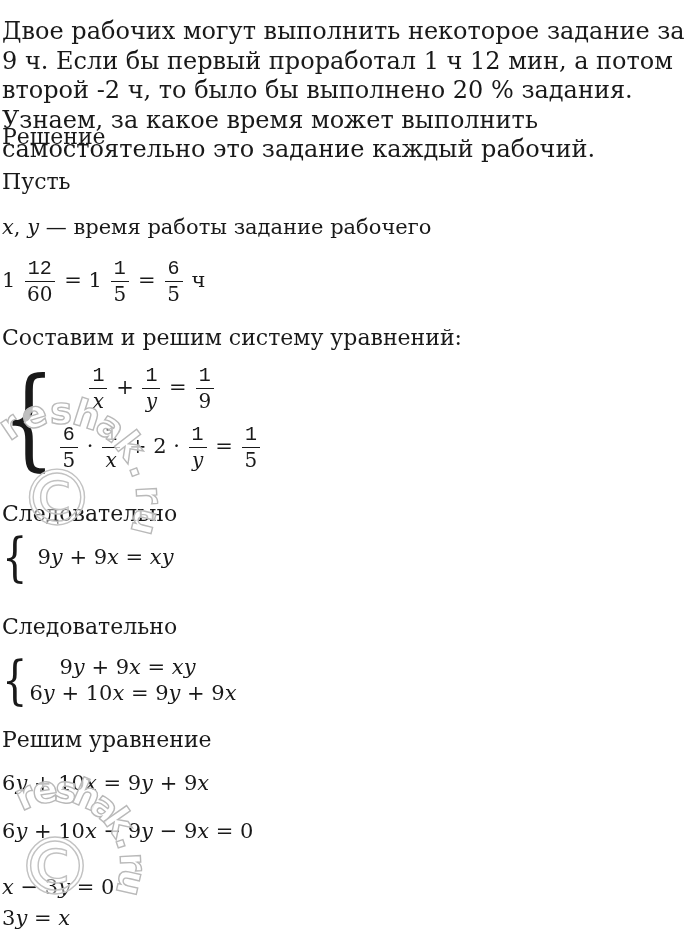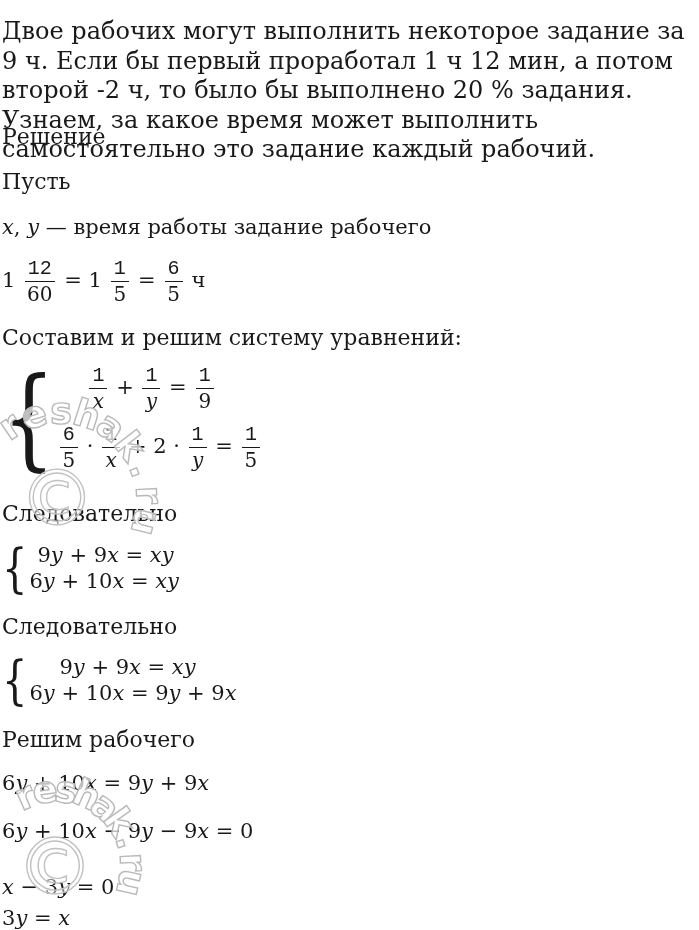--- a/index.html
+++ b/index.html
@@ -105,35 +105,34 @@
           </span></div>
     </div>
   </div>
 
   <div class="abs label" style="top:502px">Следовательно</div>
 
   <div class="system" style="top:542px">
     <span class="brace brace-sm">{</span>
     <div class="sys-rows gap-sm">
       <div class="math-line indent-sm"><span>9</span><span class="mvar">y</span><span> + 9</span><span class="mvar">x</span><span> = </span><span class="mvar">xy</span></div>
-      <div class="math-line"><span>6</span><span class="mvar">y</span><span> + 10</span><span class="mvar">x</span><span> = </span><span class="mvar">xy</span></div>
     </div>
   </div>
 
   <div class="abs label" style="top:615px">Следовательно</div>
 
   <div class="system" style="top:654px">
     <span class="brace brace-sm">{</span>
     <div class="sys-rows gap-sm">
       <div class="math-line indent-lg"><span>9</span><span class="mvar">y</span><span> + 9</span><span class="mvar">x</span><span> = </span><span class="mvar">xy</span></div>
       <div class="math-line"><span>6</span><span class="mvar">y</span><span> + 10</span><span class="mvar">x</span><span> = 9</span><span class="mvar">y</span><span> + 9</span><span class="mvar">x</span></div>
     </div>
   </div>
 
-  <div class="abs label" style="top:728px">Решим рабочего</div>
+  <div class="abs label" style="top:728px">Решим уравнение</div>
 
   <div class="abs math-line" style="top:770px"><span>6</span><span class="mvar">y</span><span> + 10</span><span class="mvar">x</span><span> = 9</span><span class="mvar">y</span><span> + 9</span><span class="mvar">x</span></div>
   <div class="abs math-line" style="top:818px"><span>6</span><span class="mvar">y</span><span> + 10</span><span class="mvar">x</span><span> − 9</span><span class="mvar">y</span><span> − 9</span><span class="mvar">x</span><span> = 0</span></div>
   <div class="abs math-line" style="top:874px"><span class="mvar">x</span><span> − 3</span><span class="mvar">y</span><span> = 0</span></div>
   <div class="abs math-line" style="top:905px"><span>3</span><span class="mvar">y</span><span> = </span><span class="mvar">x</span></div>
 
   <div class="wm">
     <span class="wm-copy" style="left:57px;top:499px;font-size:76px">©</span>
   <span class="wm-ch" style="left: 10.2318px; top: 426.216px; transform: translate(-50%, -50%) rotate(-34deg);">r</span>
       <span class="wm-ch" style="left: 34.3505px; top: 414.776px; transform: translate(-50%, -50%) rotate(-16.75deg);">e</span>

